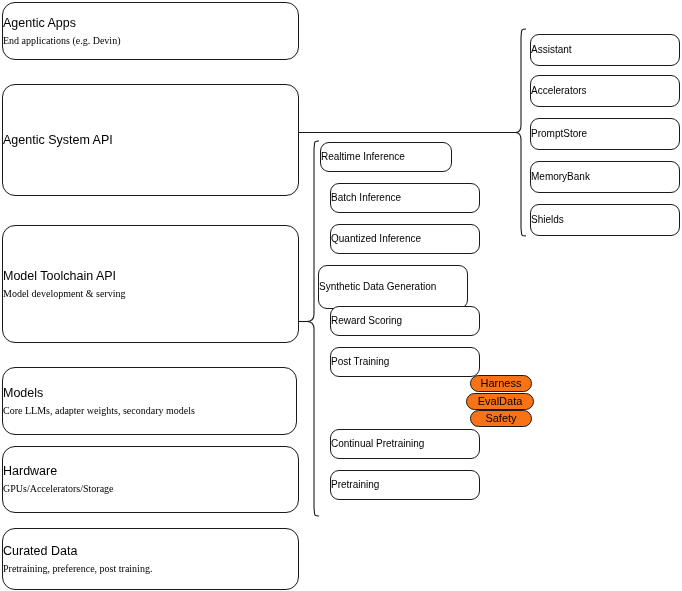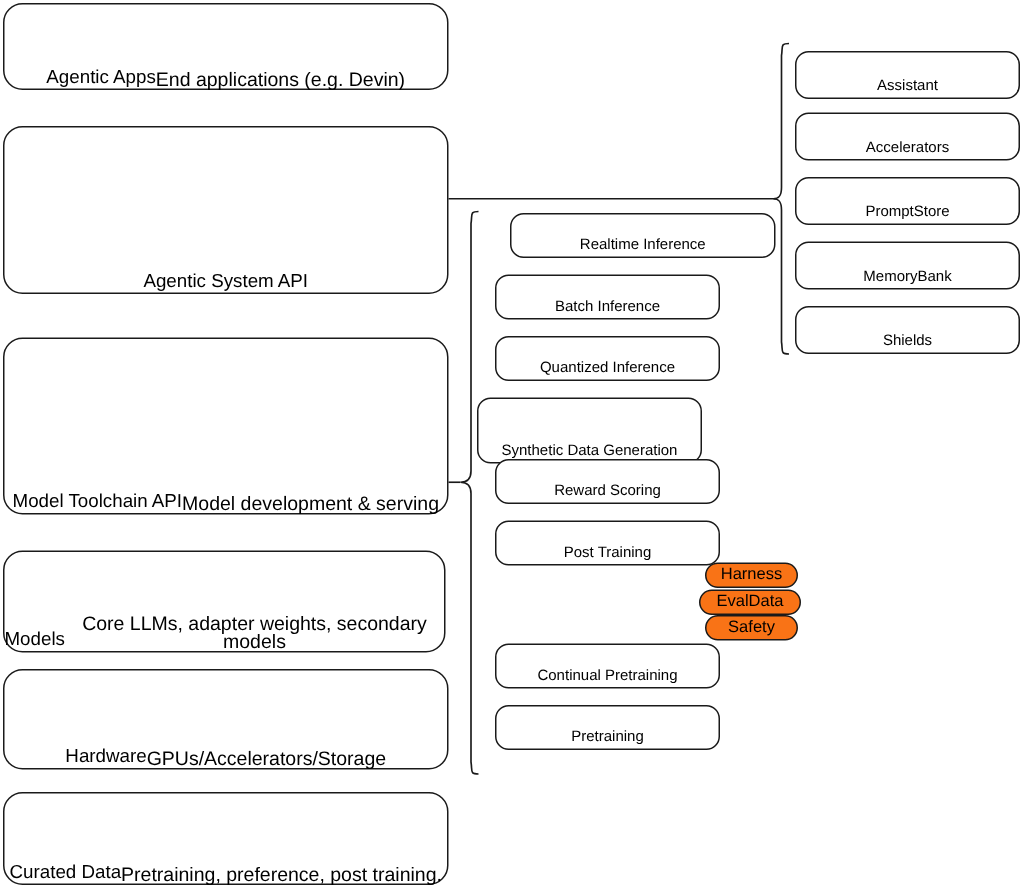--- a/index.html
+++ b/index.html
@@ -21,38 +21,39 @@
     width: 682px;
     height: 591px;
   }
   .node {
     position: absolute;
     box-sizing: border-box;
     border: 1.1px solid #1a1a1a;
     background: #ffffff;
     border-radius: 11px;
     display: flex;
-    flex-direction: row;
-    align-items: flex-end;
+    flex-direction: column;
+    align-items: flex-start;
     justify-content: center;
     text-align: center;
   }
   .layer {
     border-radius: 13px;
   }
   .layer .title {
     font-size: 12.5px;
     line-height: 15px;
     color: #000;
   }
   .layer .sub {
-    font-size: 13px;
+    font-size: 10px;
     line-height: 12px;
     margin-top: 4px;
     color: #000;
+    font-family: Liberation Serif, serif;
   }
   .chip {
     font-size: 10px;
     line-height: 14px;
     border-radius: 9px;
   }
   .pill {
     position: absolute;
     box-sizing: border-box;
     border: 1.1px solid #1a1a1a;
@@ -119,21 +120,21 @@
   <div class="node layer" style="left:2px;top:446px;width:297px;height:67px">
     <div class="title">Hardware</div>
     <div class="sub">GPUs/Accelerators/Storage</div>
   </div>
 
   <div class="node layer" style="left:2px;top:528px;width:297px;height:62px">
     <div class="title">Curated Data</div>
     <div class="sub">Pretraining, preference, post training.</div>
   </div>
 
-  <div class="node chip" style="left:340px;top:142px;width:177px;height:30px">
+  <div class="node chip" style="left:320px;top:142px;width:132px;height:30px">
     <span>Realtime Inference</span>
   </div>
   <div class="node chip" style="left:330px;top:183px;width:150px;height:30px">
     <span>Batch Inference</span>
   </div>
   <div class="node chip" style="left:330px;top:224px;width:150px;height:30px">
     <span>Quantized Inference</span>
   </div>
   <div class="node chip" style="left:318px;top:265px;width:150px;height:44px">
     <span>Synthetic Data Generation</span>

